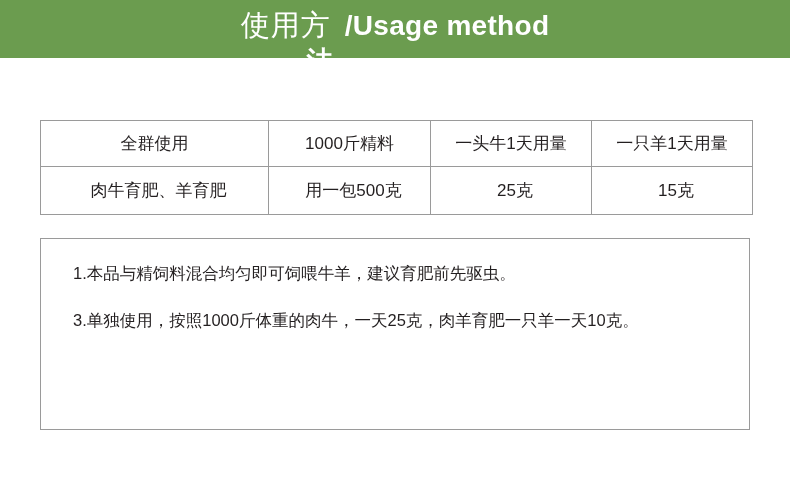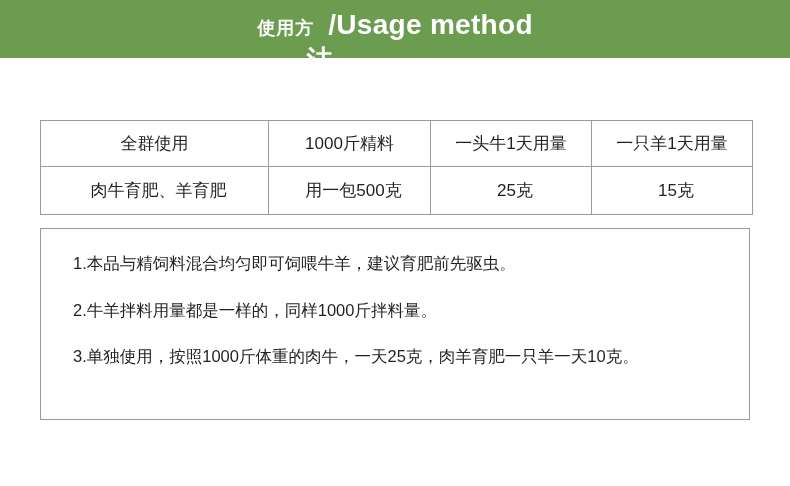--- a/index.html
+++ b/index.html
@@ -33,22 +33,22 @@
     left: 0;
     top: 0;
     width: 790px;
     text-align: center;
     white-space: nowrap;
     line-height: 1.28;
     padding-top: 7px;
   }
   .banner-cn {
     color: #ffffff;
-    font-size: 18px;
-    font-weight: bold;
+    font-size: 29px;
+    font-weight: normal;
     letter-spacing: 1px;
   }
   .banner-en {
     color: #ffffff;
     font-size: 28px;
     font-weight: bold;
     margin-left: 14px;
     letter-spacing: 0.3px;
   }
   
@@ -90,21 +90,21 @@
   }
   .col1 { width: 228px; }
   .col2 { width: 162px; }
   .col3 { width: 161px; }
   .col4 { width: 161px; }
 
   
   .notes {
     position: absolute;
     left: 40px;
-    top: 228px;
+    top: 238px;
     width: 710px;
     height: 192px;
     border: 1px solid #9a9a9a;
     box-sizing: border-box;
     padding: 26px 18px 0 32px;
   }
   .note-line {
     color: #231f20;
     font-size: 16.5px;
     line-height: 1;
@@ -147,17 +147,16 @@
           <td>用一包500克</td>
           <td>25克</td>
           <td>15克</td>
         </tr>
       </tbody>
     </table>
   </div>
 
   <div class="notes">
     <div class="note-line">1.本品与精饲料混合均匀即可饲喂牛羊，建议育肥前先驱虫。</div>
-    <div class="note-line">2.牛羊拌料用量都是一样的，同样1000斤拌料量。</div>
     <div class="note-line">3.单独使用，按照1000斤体重的肉牛，一天25克，肉羊育肥一只羊一天10克。</div>
   </div>
 
 </div>
 
 </body></html>

